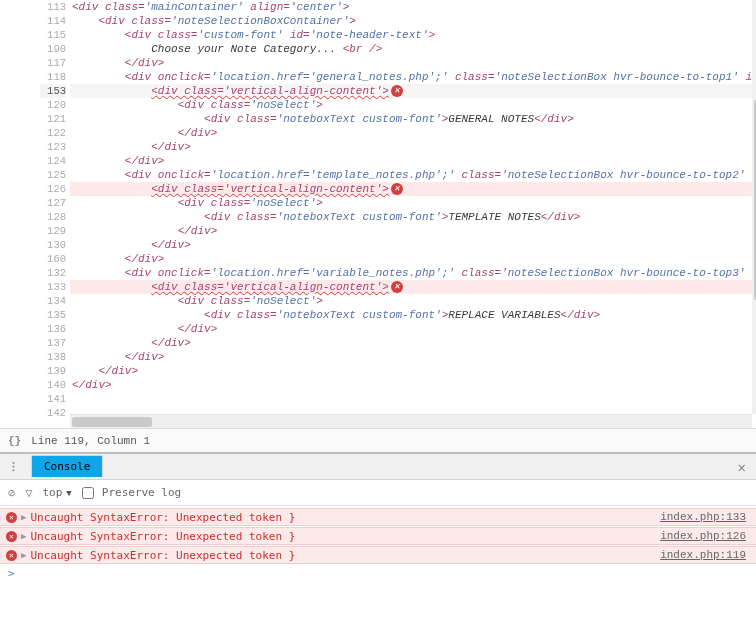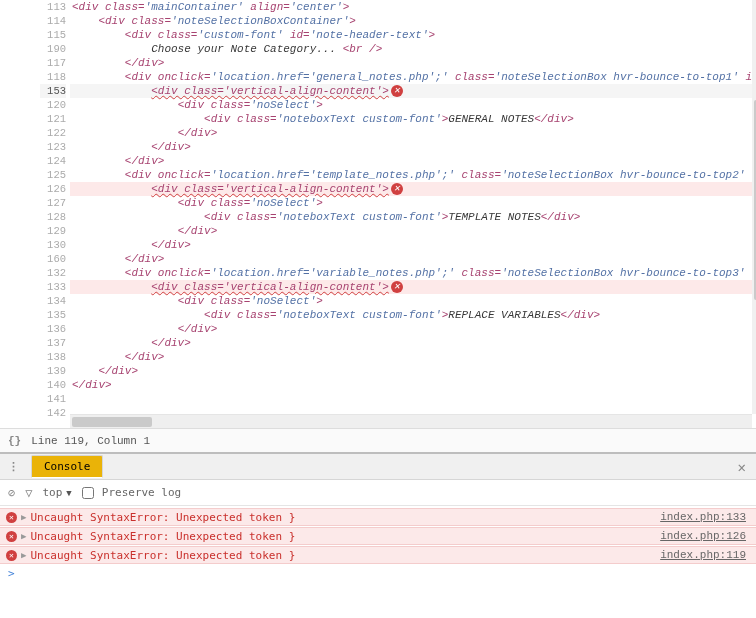--- a/index.html
+++ b/index.html
@@ -24,21 +24,21 @@
   .oncl { color: #5371a5; }
   .wavy { text-decoration: underline wavy #d04040; text-decoration-thickness: 1px; }
   .err-badge { display:inline-block; width:12px; height:12px; border-radius:50%; background:#d04040; color:#fff; font-size:8px; line-height:12px; text-align:center; vertical-align:middle; margin-left:2px; }
   .hscroll { position: absolute; left: 30px; bottom: 0; right: 44px; height: 14px; background: #efefef; border-top:1px solid #e5e5e5; }
   .hscroll .thumb { position: absolute; left: 2px; top: 2px; width: 80px; height: 10px; background: #cacaca; border-radius: 2px; }
   .statusbar { width: 756px; height: 24px; display: flex; align-items: center; padding: 0 8px; border-top: 1px solid #ddd; background: #fafafa; color: #555; font-size: 11px; }
   .statusbar .braces { font-weight: bold; margin-right: 10px; color: #888; }
   .console-wrap { width: 756px; height: 166px; border-top: 2px solid #bdbdbd; background: #fff; font-family: Menlo, Consolas, monospace; }
   .console-tabs { height: 26px; display: flex; align-items: center; border-bottom: 1px solid #d6d6d6; background: #f0f0f0; }
   .console-tabs .dots { padding: 0 8px; color: #888; font-weight: bold; }
-  .console-tabs .tab { padding: 4px 12px; background: #eab308; border: 1px solid #d6d6d6; border-bottom: 1px solid #fff; border-radius: 2px 2px 0 0; margin-left: 4px; }
+  .console-tabs .tab { padding: 4px 12px; background: #0ea5e9; border: 1px solid #d6d6d6; border-bottom: 1px solid #fff; border-radius: 2px 2px 0 0; margin-left: 4px; }
   .console-tabs .close { margin-left:auto; padding:0 10px; color:#888; font-size:14px; }
   .console-toolbar { height: 26px; display: flex; align-items: center; gap: 10px; padding: 0 8px; border-bottom: 1px solid #e5e5e5; }
   .console-toolbar .icon { color:#888; font-size:12px; }
   .console-toolbar .dropdown { display:flex; align-items:center; gap:4px; color:#666; }
   .console-toolbar .caret { font-size:9px; color:#555; }
   .console-toolbar input[type=checkbox] { width:12px; height:12px; }
   .console-body { padding: 2px 0; }
   .err-row { display:flex; align-items:center; height:18px; background:#fce9e9; border-top:1px solid #f4cccc; border-bottom:1px solid #f4cccc; padding-left:6px; margin-bottom:1px; }
   .err-row .badge { width:11px; height:11px; border-radius:50%; background:#d04040; color:#fff; font-size:8px; line-height:11px; text-align:center; margin-right:4px; }
   .err-row .tri { color:#999; font-size:9px; margin-right:4px; }

